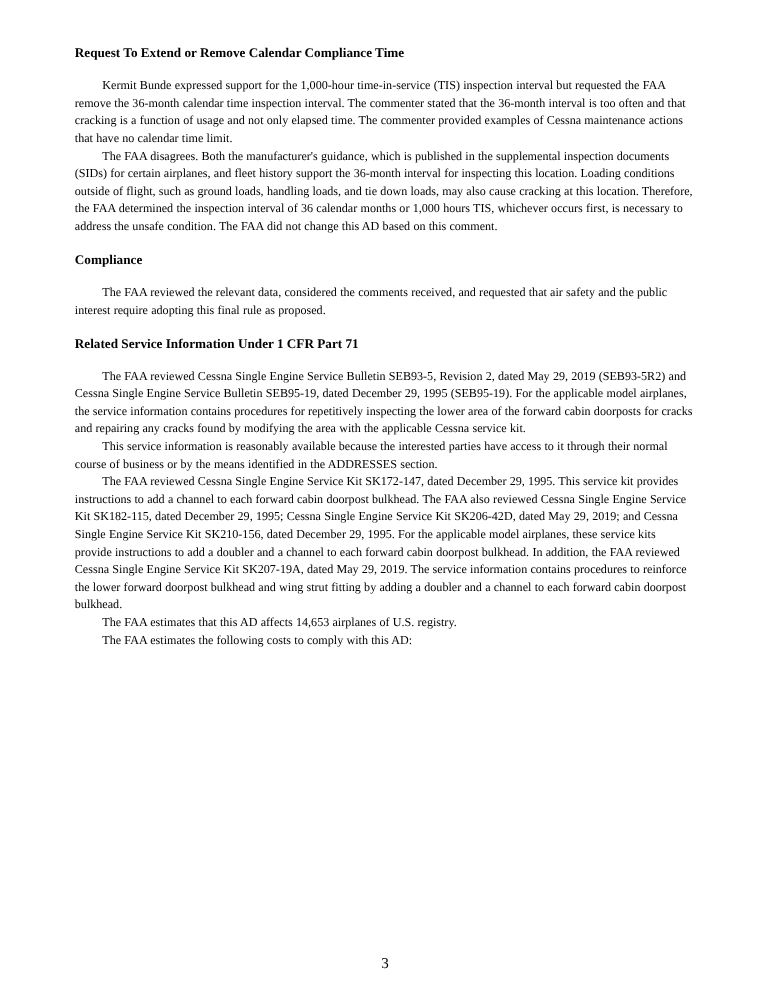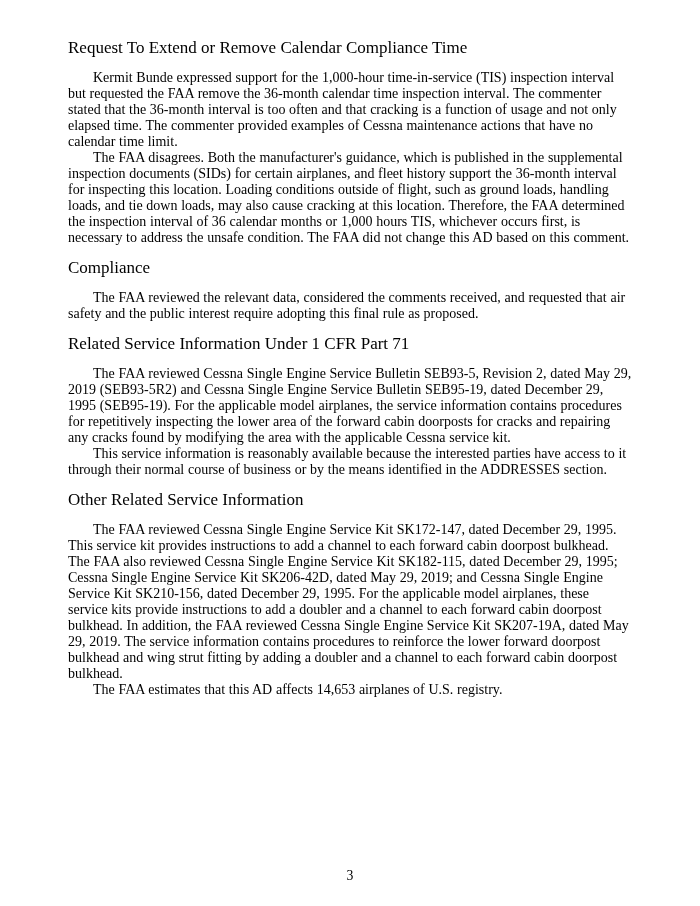--- a/index.html
+++ b/index.html
@@ -17,30 +17,30 @@
     overflow: hidden;
   }
   .page {
     position: absolute;
     top: 0; left: 0; right: 0; bottom: 0;
     padding: 40px 68px 0 68px;
     box-sizing: border-box;
     background: #ffffff;
   }
   .section-heading {
-    font-size: 17px;
+    font-size: 12px;
     line-height: 16px;
-    font-weight: normal;
+    font-weight: bold;
     margin: 14px 0 14px 0;
   }
   .section:first-child .section-heading {
     margin-top: 0;
   }
   .body-paragraph {
-    font-size: 14px;
+    font-size: 11px;
     line-height: 16px;
     margin: 0;
     text-indent: 25px;
     text-align: left;
     word-spacing: 0.2px;
   }
   .page-footer {
     position: absolute;
     bottom: 22px;
     left: 0;
@@ -66,25 +66,25 @@
     <p class="body-paragraph">The FAA reviewed the relevant data, considered the comments received, and requested that air safety and the public interest require adopting this final rule as proposed.</p>
   </div>
 
   <div class="section">
     <h2 class="section-heading">Related Service Information Under 1 CFR Part 71</h2>
     <p class="body-paragraph">The FAA reviewed Cessna Single Engine Service Bulletin SEB93-5, Revision 2, dated May 29, 2019 (SEB93-5R2) and Cessna Single Engine Service Bulletin SEB95-19, dated December 29, 1995 (SEB95-19). For the applicable model airplanes, the service information contains procedures for repetitively inspecting the lower area of the forward cabin doorposts for cracks and repairing any cracks found by modifying the area with the applicable Cessna service kit.</p>
     <p class="body-paragraph">This service information is reasonably available because the interested parties have access to it through their normal course of business or by the means identified in the ADDRESSES section.</p>
   </div>
 
   <div class="section">
-    <h2 class="section-heading">Other Related Service Information</h2>
     <p class="body-paragraph">The FAA reviewed Cessna Single Engine Service Kit SK172-147, dated December 29, 1995. This service kit provides instructions to add a channel to each forward cabin doorpost bulkhead. The FAA also reviewed Cessna Single Engine Service Kit SK182-115, dated December 29, 1995; Cessna Single Engine Service Kit SK206-42D, dated May 29, 2019; and Cessna Single Engine Service Kit SK210-156, dated December 29, 1995. For the applicable model airplanes, these service kits provide instructions to add a doubler and a channel to each forward cabin doorpost bulkhead. In addition, the FAA reviewed Cessna Single Engine Service Kit SK207-19A, dated May 29, 2019. The service information contains procedures to reinforce the lower forward doorpost bulkhead and wing strut fitting by adding a doubler and a channel to each forward cabin doorpost bulkhead.</p>
   </div>
 
   <div class="section">
     <p class="body-paragraph">The FAA estimates that this AD affects 14,653 airplanes of U.S. registry.</p>
+    <p class="body-paragraph">The FAA estimates the following costs to comply with this AD:</p>
   </div>
 
   <div class="page-footer">
     <span>3</span>
   </div>
 
 </div>
 
 </body></html>

